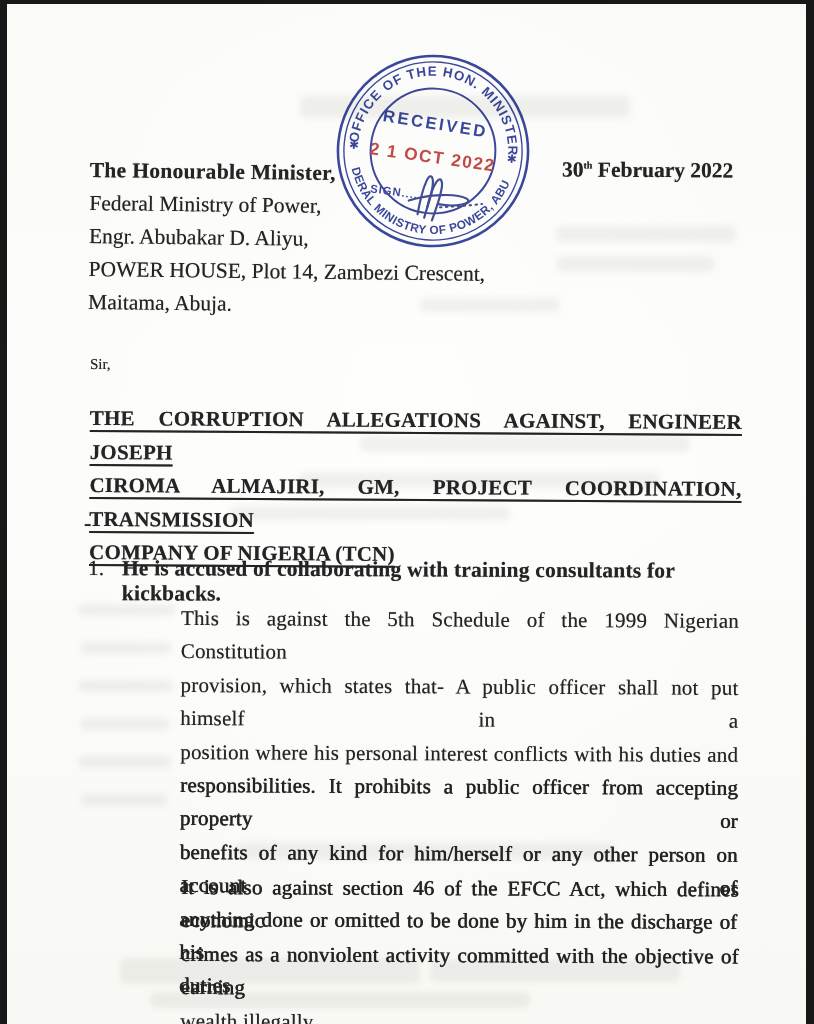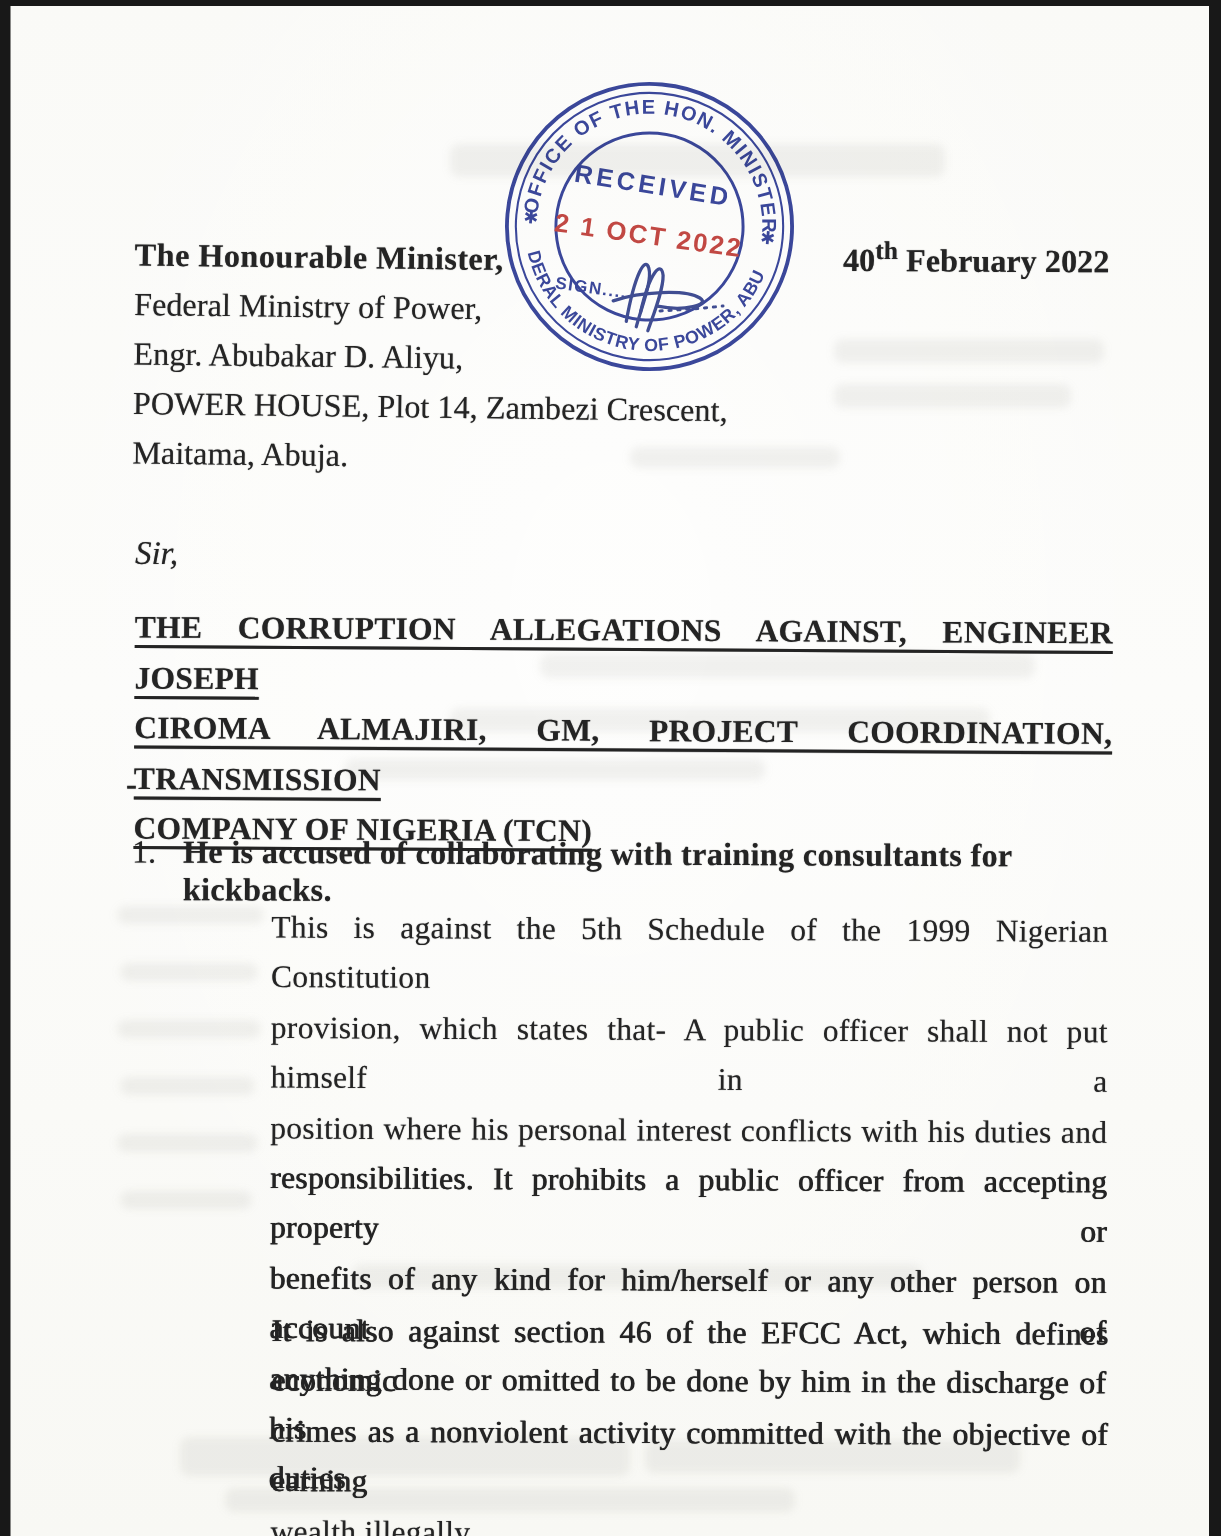--- a/index.html
+++ b/index.html
@@ -22,23 +22,23 @@
            border-radius:6px; z-index:1; }
 
   .txt { position:absolute; z-index:5; text-shadow:0 0 0.7px rgba(20,20,20,0.55); }
 
   .recipient { left:90px; top:154px; width:420px; font-size:21.5px; line-height:33px;
                transform:rotate(0.7deg); transform-origin:left top; }
   .recipient .r0 { font-weight:bold; letter-spacing:0.3px; }
 
   .letter-date { left:562px; top:158px; font-weight:bold; font-size:21.5px;
                  transform:rotate(0.3deg); }
-  .letter-date sup { font-size:17px;text-align:center; }
+  .letter-date sup { font-size:10px;text-align:center; }
 
-  .salutation { left:90px; top:356px; font-size:22px; transform:rotate(0.4deg);font-style:italic; }
+  .salutation { left:90px; top:356px; font-size:15px; transform:rotate(0.4deg); }
 
   .subject { left:90px; top:402px; width:652px; font-weight:bold; font-size:21px;
              line-height:33.5px; letter-spacing:0.2px;
              transform:rotate(0.35deg); transform-origin:left top; }
   .subject .line { text-decoration:underline; text-decoration-thickness:1.8px;
                    text-underline-offset:5px; }
   .jl { text-align:justify; text-align-last:justify; }
 
   .divider-dash { left:84px; top:510px; font-size:22px; font-weight:bold; }
 
@@ -113,21 +113,21 @@
 
   <div class="txt recipient">
     <div class="r0">The Honourable Minister,</div>
     <div>Federal Ministry of Power,</div>
     <div>Engr. Abubakar D. Aliyu,</div>
     <div>POWER HOUSE, Plot 14, Zambezi Crescent,</div>
     <div>Maitama, Abuja.</div>
   </div>
 
   <div class="txt letter-date">
-    <span>40</span><sup>th</sup>
+    <span>30</span><sup>th</sup>
     <span>February 2022</span>
   </div>
 
   <div class="txt salutation">Sir,</div>
 
   <div class="txt subject">
     <div class="line jl">THE CORRUPTION ALLEGATIONS AGAINST, ENGINEER JOSEPH</div>
     <div class="line jl">CIROMA ALMAJIRI, GM, PROJECT COORDINATION, TRANSMISSION</div>
     <div class="line">COMPANY OF NIGERIA (TCN)</div>
   </div>

